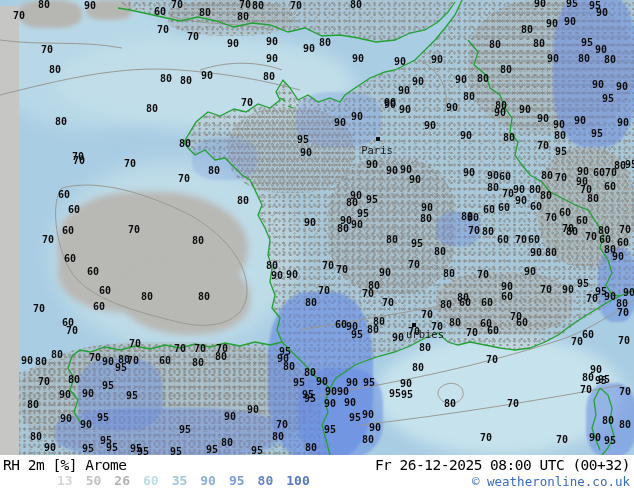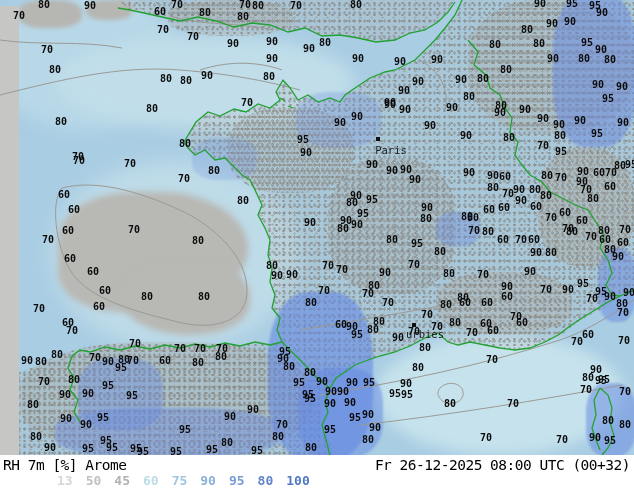--- a/index.html
+++ b/index.html
@@ -412,35 +412,36 @@
         <span class="hlab" style="left: 586px; top: 390px;">70</span>
         <span class="hlab" style="left: 625px; top: 392px;">70</span>
         <span class="hlab" style="left: 608px; top: 421px;">80</span>
         <span class="hlab" style="left: 625px; top: 425px;">80</span>
         <span class="hlab" style="left: 595px; top: 438px;">90</span>
         <span class="hlab" style="left: 610px; top: 441px;">95</span>
         <span class="hlab" style="left: 343px; top: 392px;">90</span>
       </div>
     <div id="city-layer">
         <div class="city-dot" style="left: 378px; top: 139px;"></div>
-        <span class="city-name" style="left: 391px; top: 150px;">Paris</span>
+        <span class="city-name" style="left: 377px; top: 150px;">Paris</span>
         <div class="city-dot" style="left: 414px; top: 325px;"></div>
         <span class="city-name" style="left: 425px; top: 334px;">urbies</span>
       </div>
   </div>
 
   <div id="footer">
-    <span id="product-title">RH 7m [%] Arome</span>
+    <span id="product-title">RH 2m [%] Arome</span>
     <span id="forecast-datetime">Fr 26-12-2025 08:00 UTC (00+32)</span>
     <div id="legend-row">
         <span class="legend-value" style="color: rgb(214, 214, 214);">13</span>
         <span class="legend-value" style="color: rgb(194, 194, 194);">50</span>
-        <span class="legend-value" style="color: rgb(178, 178, 178);">45</span>
+        <span class="legend-value" style="color: rgb(178, 178, 178);">26</span>
         <span class="legend-value" style="color: rgb(188, 220, 232);">60</span>
-        <span class="legend-value" style="color: rgb(160, 198, 226);">75</span>
+        <span class="legend-value" style="color: rgb(160, 198, 226);">35</span>
         <span class="legend-value" style="color: rgb(140, 176, 218);">90</span>
         <span class="legend-value" style="color: rgb(122, 156, 212);">95</span>
         <span class="legend-value" style="color: rgb(100, 132, 204);">80</span>
         <span class="legend-value" style="color: rgb(84, 120, 198);">100</span>
       </div>
+    <span id="copyright">© weatheronline.co.uk</span>
   </div>
 
 </div>
 
 </body></html>

